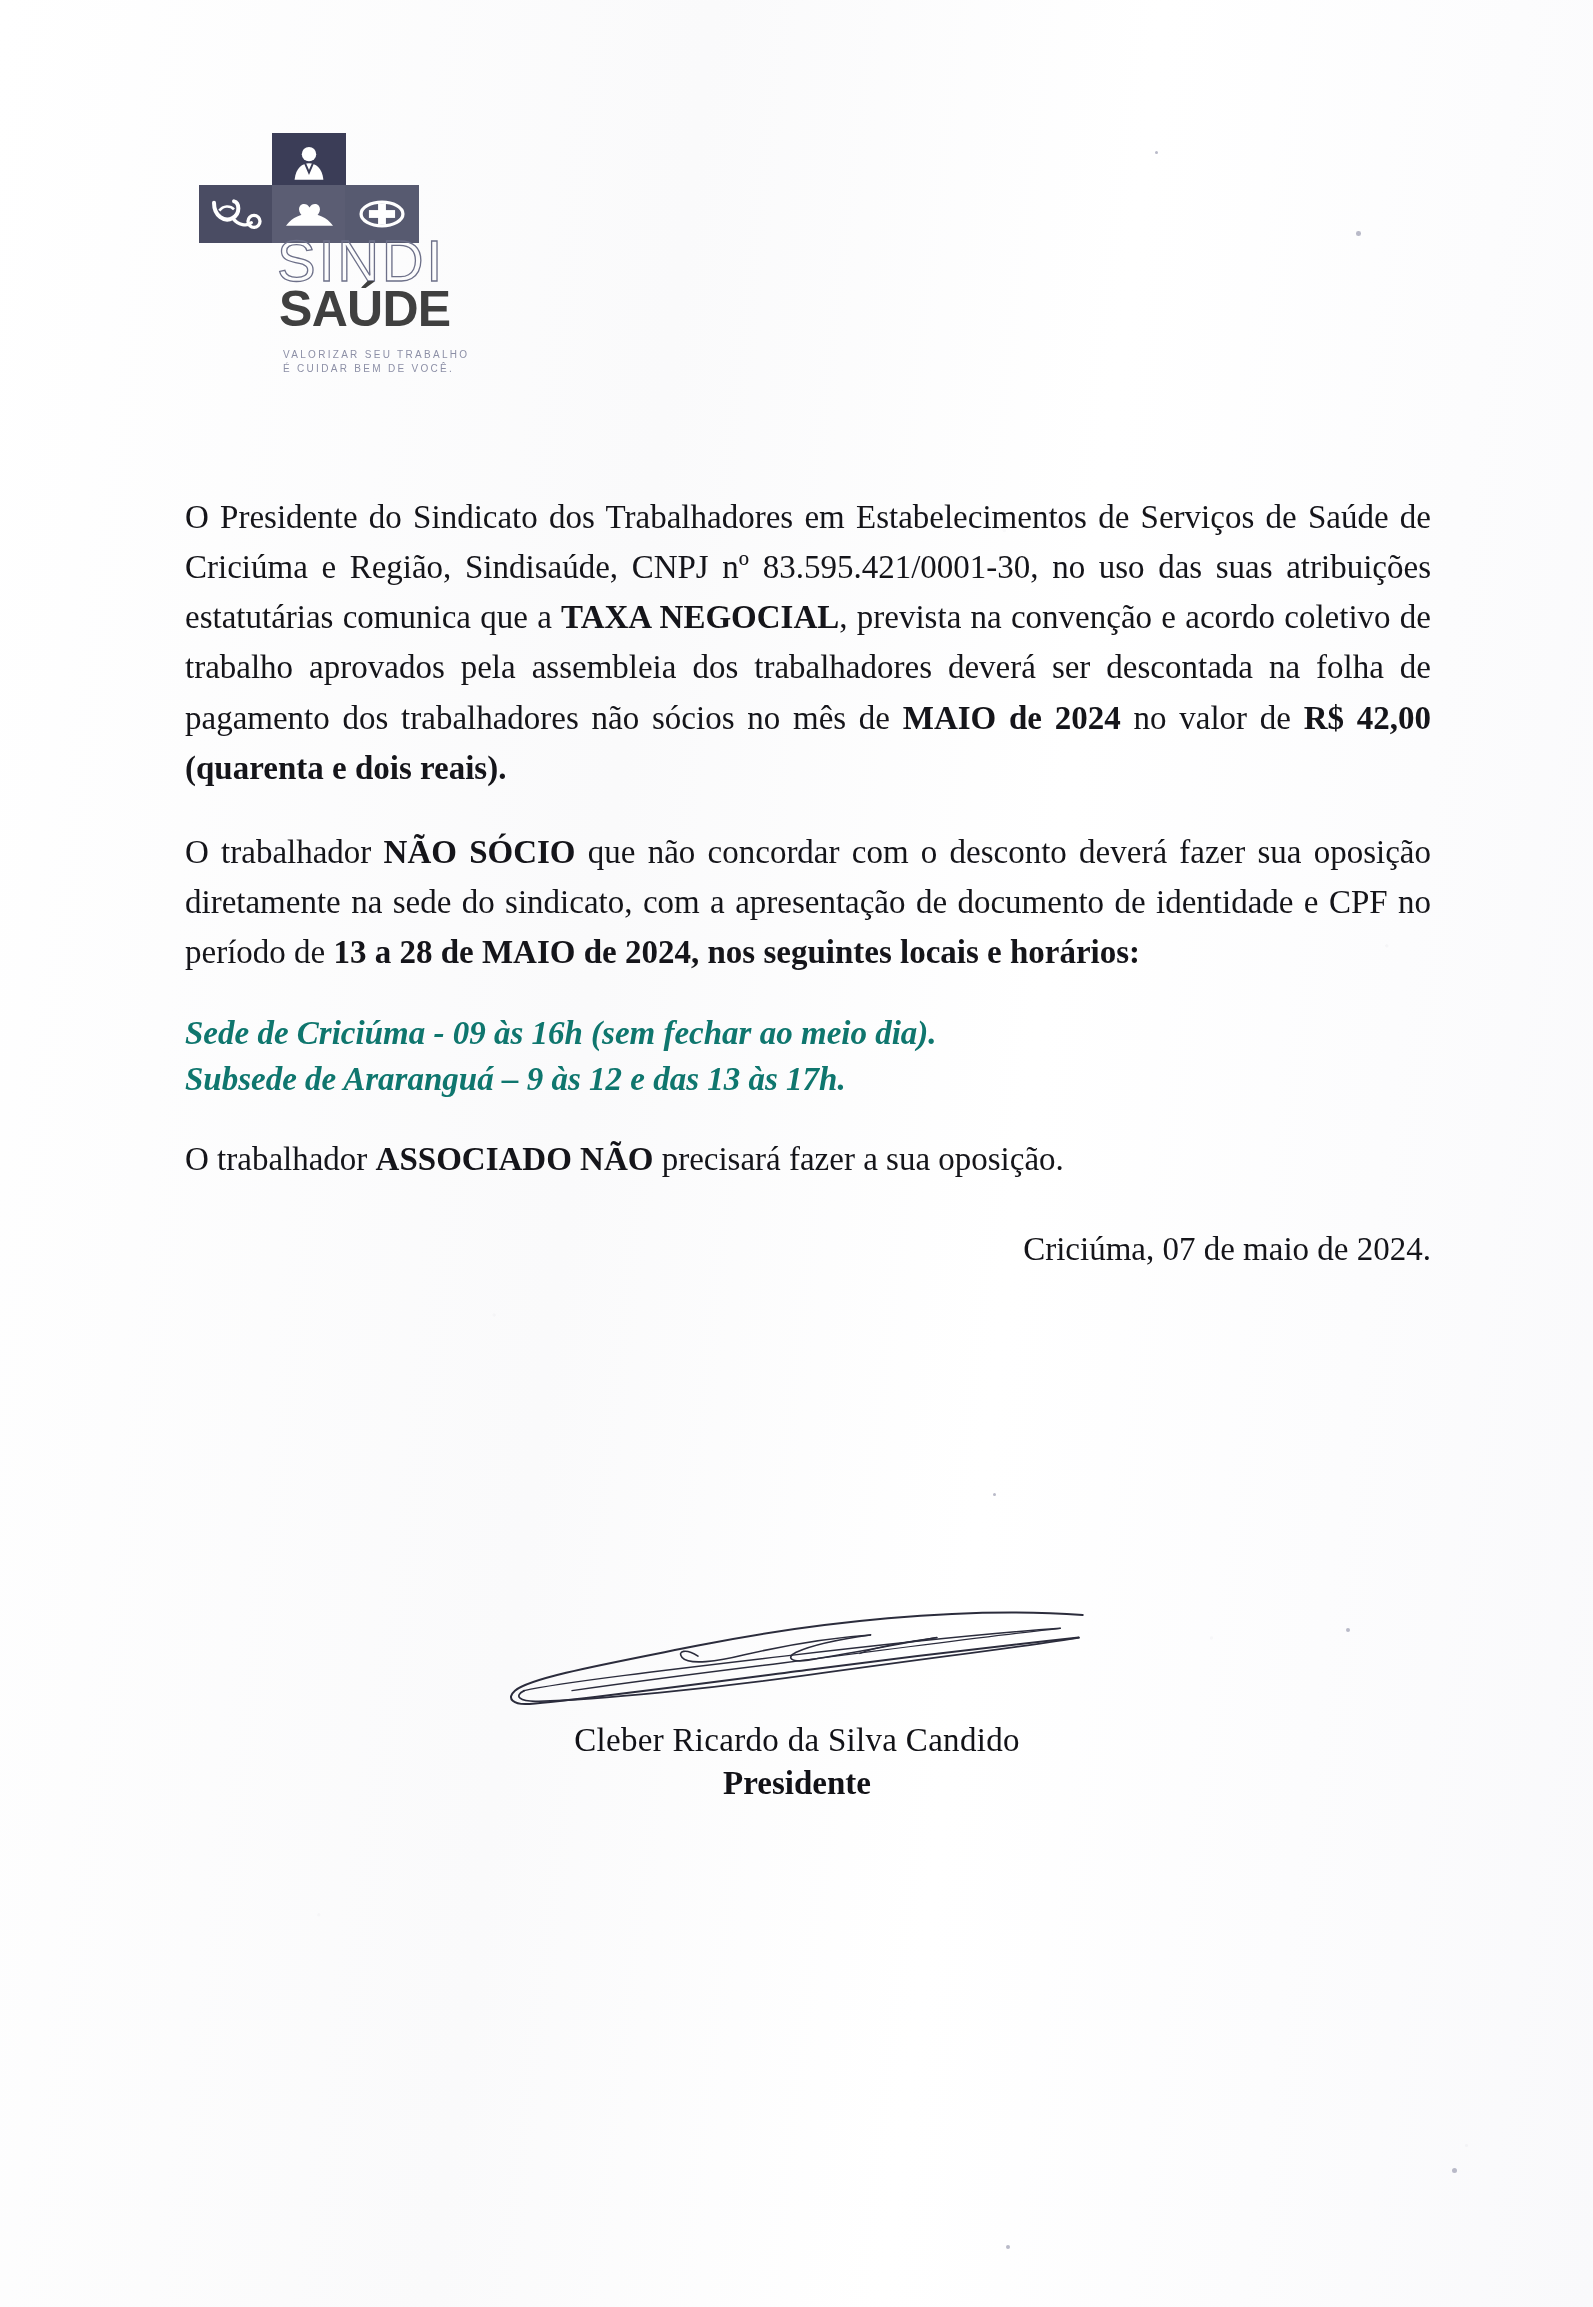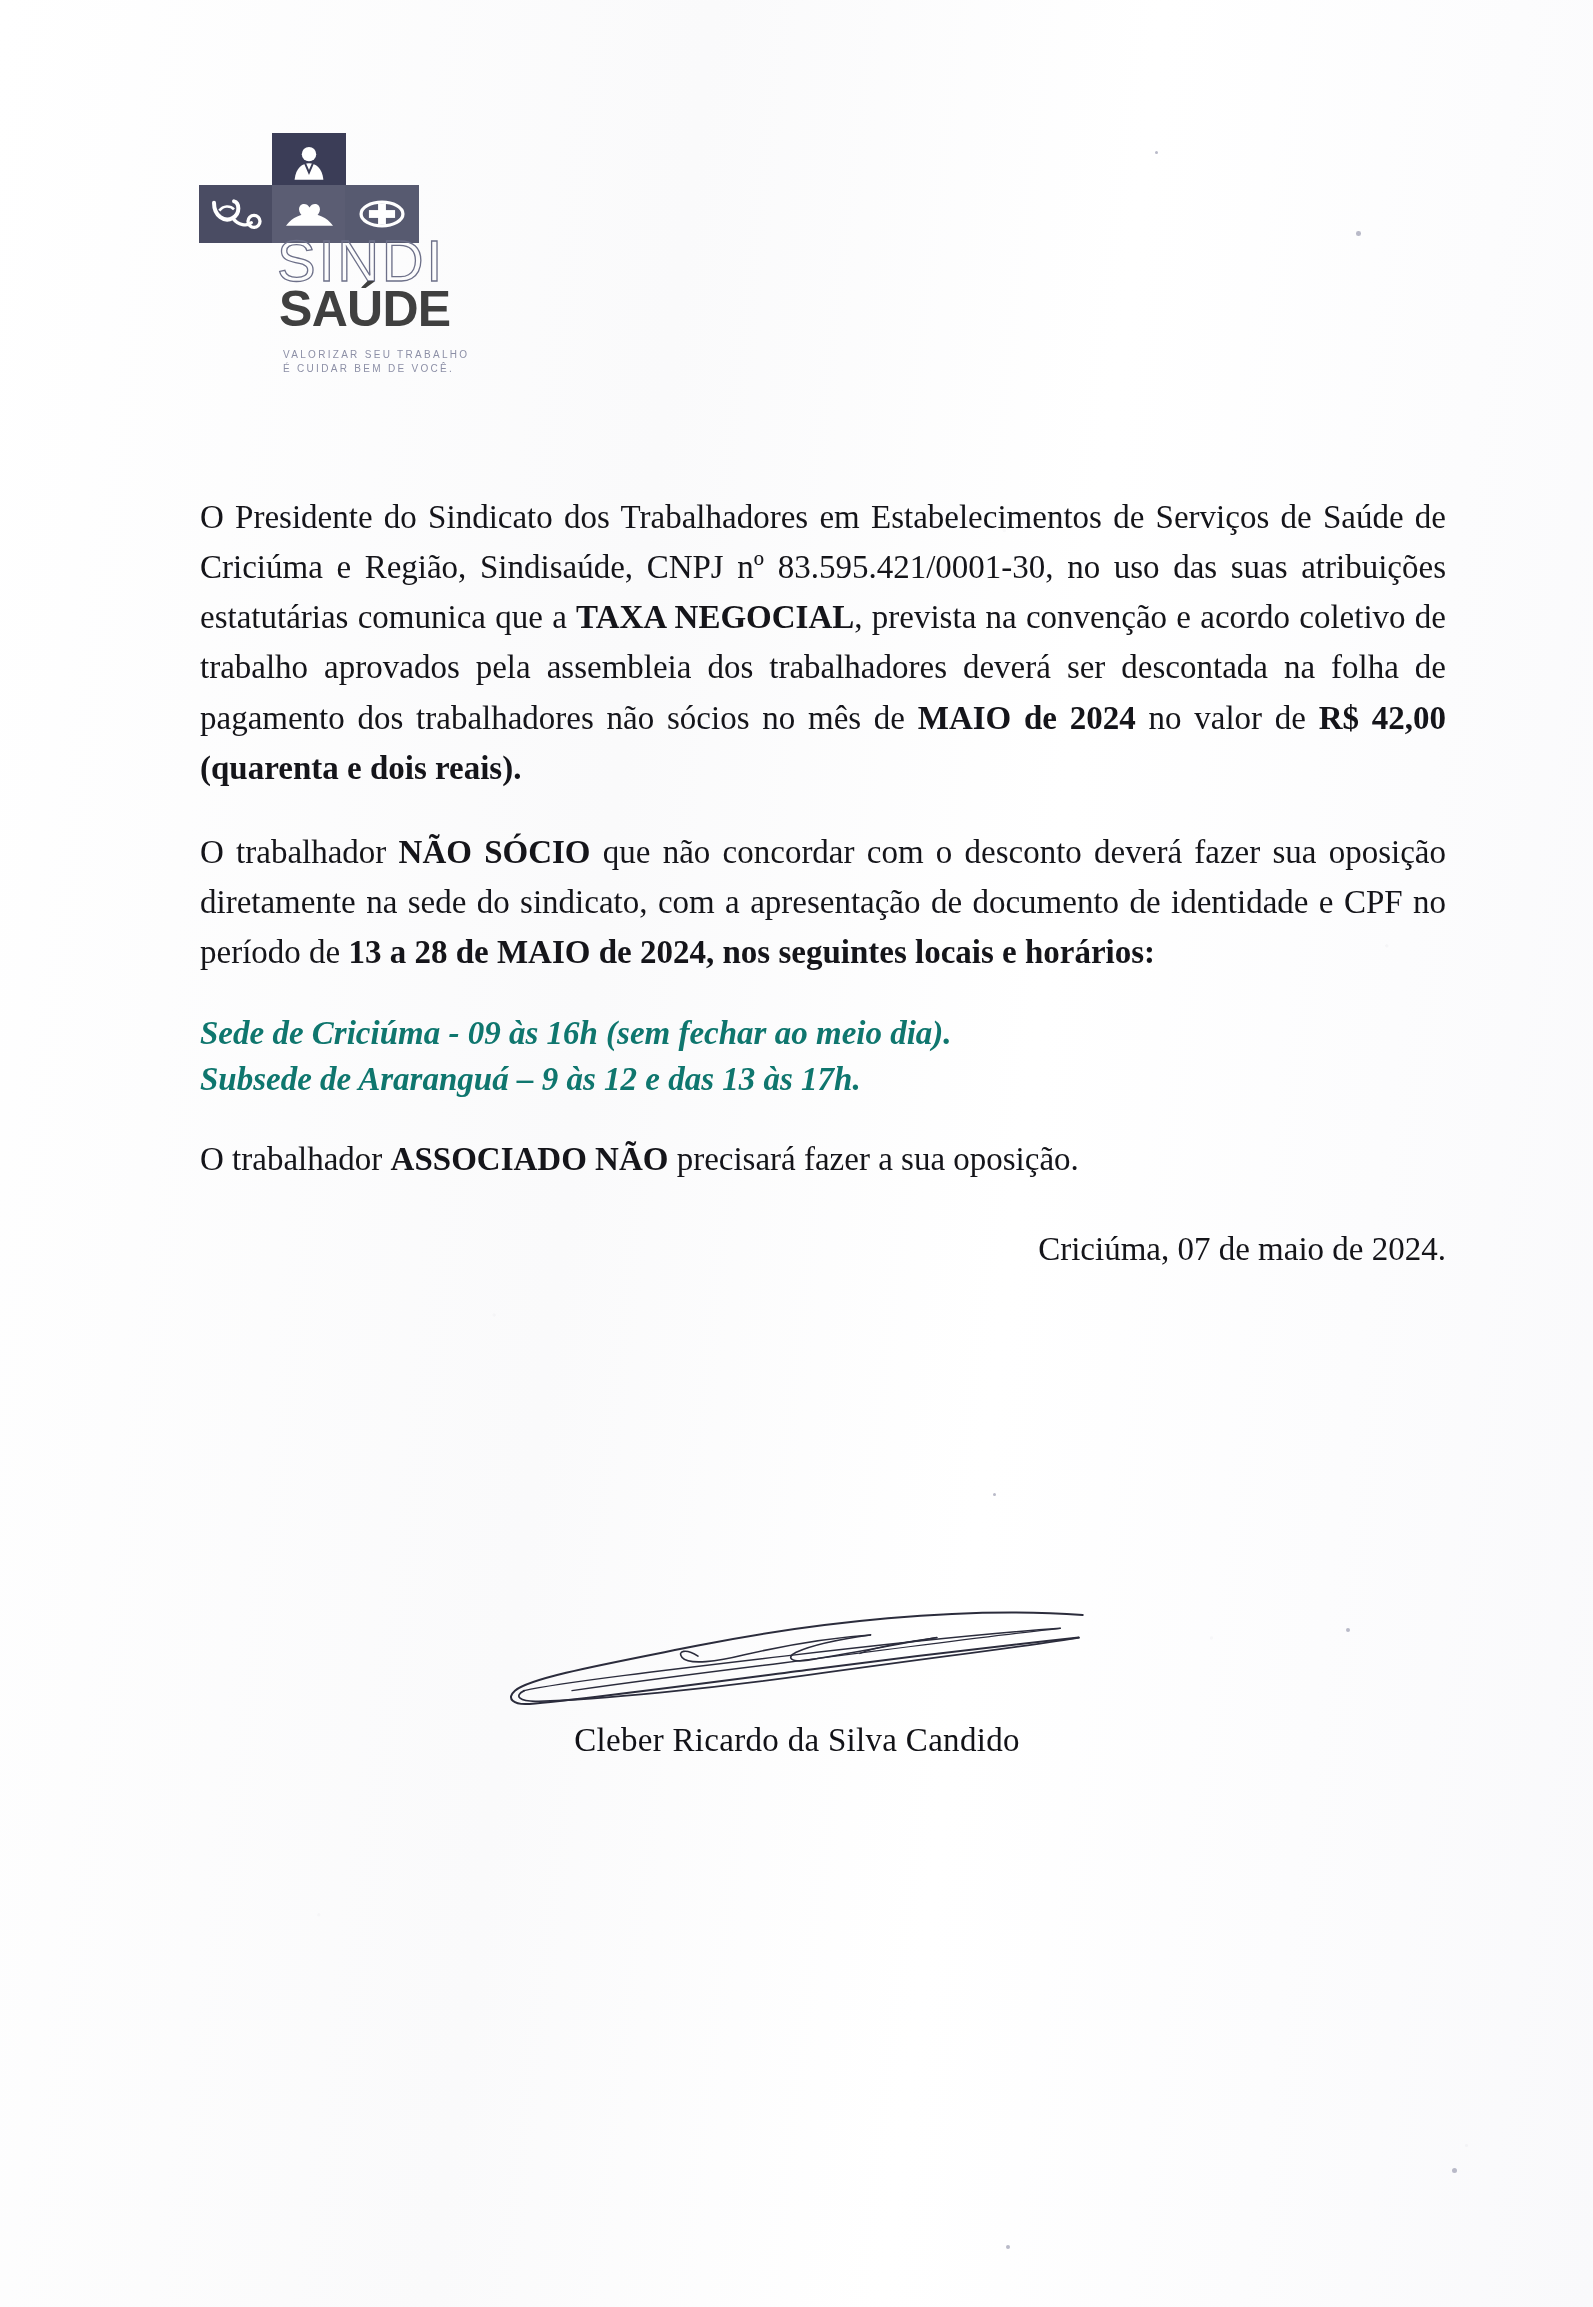--- a/index.html
+++ b/index.html
@@ -117,21 +117,21 @@
     text-align: center;
     font-size: 44px;
     font-weight: 700;
     letter-spacing: 0.3px;
     color: #131318;
   }
 
   
   .body-wrap {
     position: absolute;
-    left: 200px;
+    left: 185px;
     top: 492px;
     width: 1246px;
   }
   p.para {
     margin: 0 0 34px 0;
     font-size: 33px;
     line-height: 1.52;
     text-align: justify;
     text-justify: inter-word;
     color: #15151a;
@@ -263,20 +263,21 @@
         <path d="M874 70 C820 80 640 102 470 126 C320 147 150 164 60 166 C30 167 22 158 38 150" stroke-width="2.6"></path>
         <path d="M38 150 C90 138 260 118 430 98 C600 78 760 62 846 56" stroke-width="2.2"></path>
         <path d="M846 56 C770 64 600 86 430 108 C300 124 180 140 110 150" stroke-width="2"></path>
         <path d="M300 98 C282 86 268 90 276 100 C286 112 330 106 370 96 C430 82 500 70 560 66" stroke-width="2.4"></path>
         <path d="M560 66 C516 72 470 82 448 92 C432 100 440 108 466 104 C520 96 600 80 660 70" stroke-width="2.4"></path>
         <path d="M660 70 C612 76 560 86 544 94" stroke-width="2"></path>
       </g>
     </svg>
 
     <div class="sig-name">Cleber Ricardo da Silva Candido</div>
+    <div class="sig-role">Presidente</div>
   </div>
 
 </div>
 
 <div class="speck" style="left:1356px;top:231px;width:4.6px;height:4.6px;"></div>
 <div class="speck" style="left:1155px;top:151px;width:3.3px;height:3.3px;"></div>
 <div class="speck" style="left:1346px;top:1628px;width:4px;height:4px;"></div>
 <div class="speck" style="left:1452px;top:2168px;width:5.3px;height:5.3px;"></div>
 <div class="speck" style="left:993px;top:1493px;width:3.3px;height:3.3px;"></div>
 <div class="speck" style="left:1006px;top:2245px;width:4px;height:4px;"></div>

